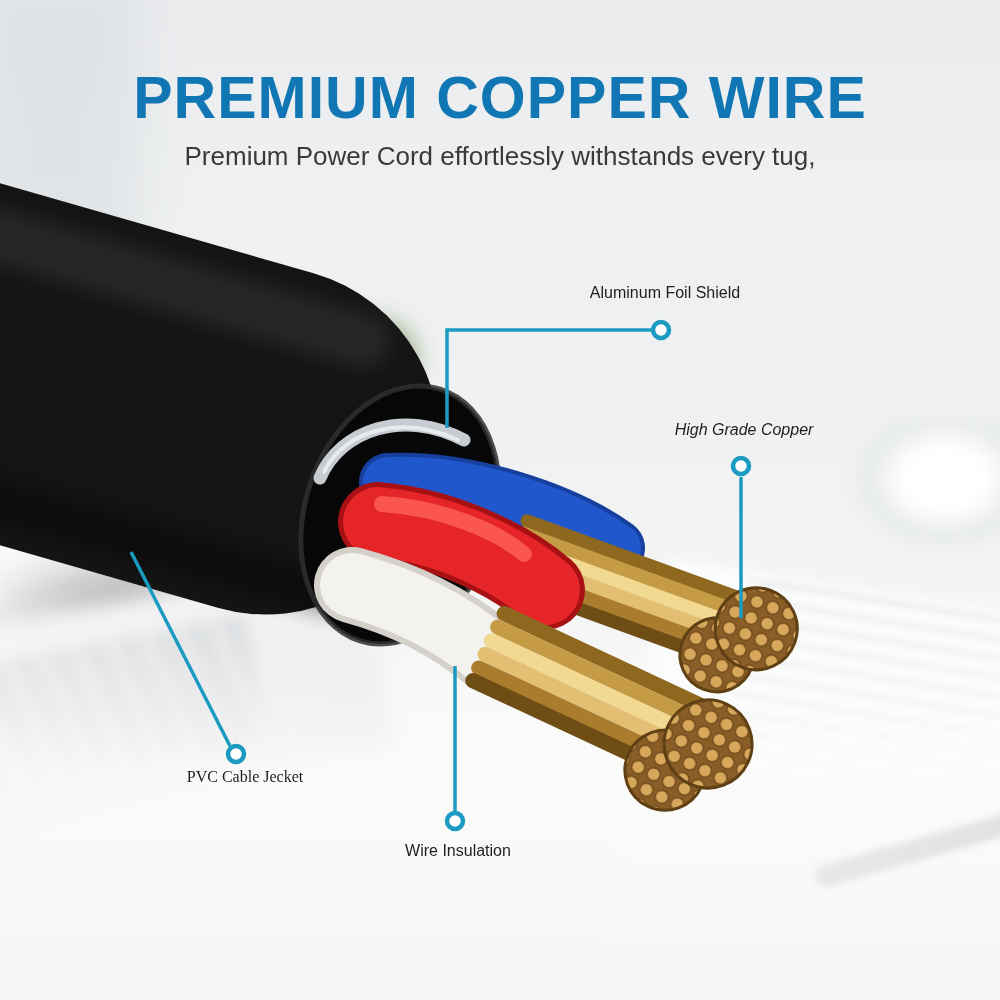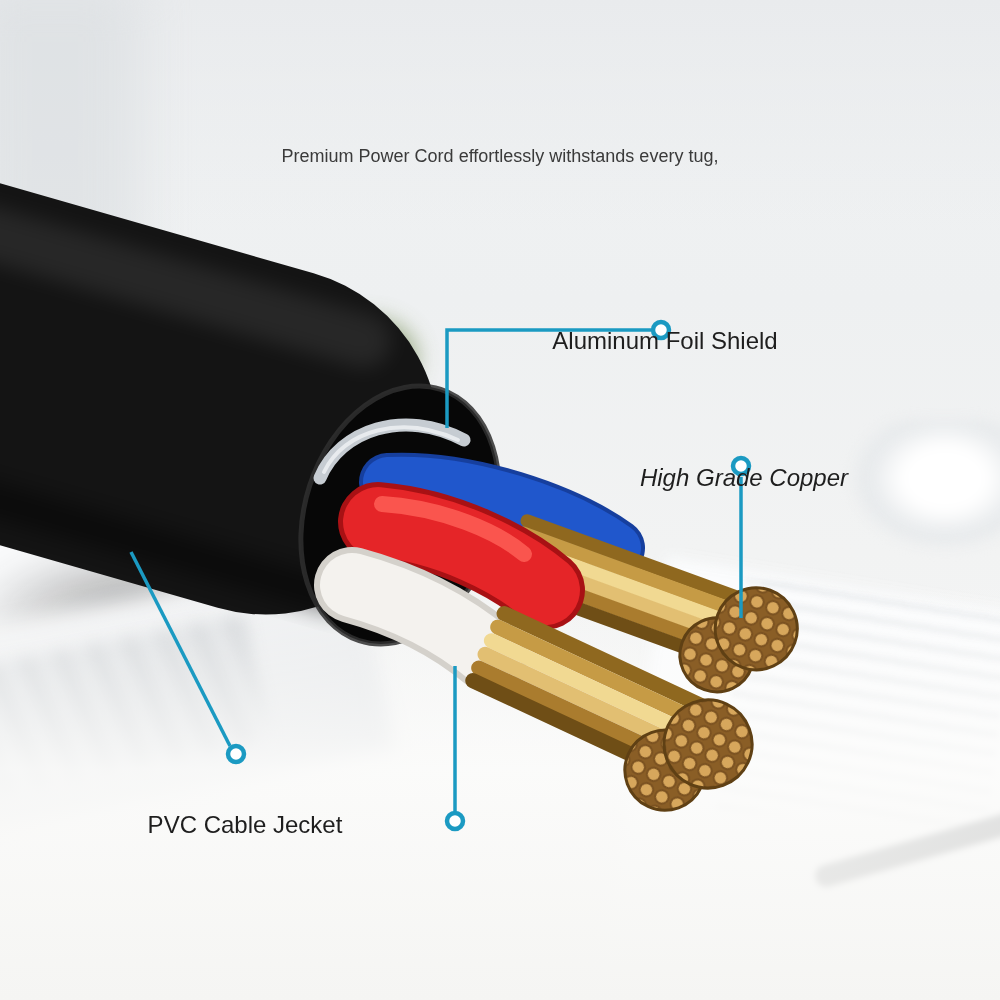--- a/index.html
+++ b/index.html
@@ -23,25 +23,25 @@
   .bg-cup{left:850px;top:420px;width:190px;height:130px;filter:blur(6px);
          background:radial-gradient(ellipse at 50% 45%,#ffffff 30%,#e6e9eb 58%,rgba(230,233,235,0) 72%);}
   .bg-pen{left:810px;top:828px;width:290px;height:22px;border-radius:12px;transform:rotate(-16deg);filter:blur(3px);
          background:linear-gradient(180deg,#31363b,#131619);}
   .bg-plant{left:322px;top:318px;width:95px;height:80px;border-radius:50%;background:#879c6c;opacity:.8;filter:blur(11px);}
   .bg-floor{left:0;bottom:0;width:1000px;height:420px;
          background:linear-gradient(180deg,rgba(252,252,252,0) 0%,rgba(252,252,251,.85) 45%,#f5f5f3 100%);}
   svg.scene{position:absolute;left:0;top:0;z-index:3;}
   .txt{position:absolute;z-index:4;white-space:nowrap;}
   .title{left:500px;top:64px;transform:translateX(-50%);font-size:59px;font-weight:bold;letter-spacing:1px;color:#1177b4;}
-  .subtitle{left:500px;top:140px;transform:translateX(-50%);font-size:18px;color:#3a3a3a;text-align:center;line-height:33px;}
-  .callout-label{font-size:24px;color:#1e1e1e;margin-top:43px;}
+  .subtitle{left:500px;top:140px;transform:translateX(-50%);font-size:26px;color:#3a3a3a;text-align:center;line-height:33px;}
+  .callout-label{font-size:16px;color:#1e1e1e;}
   .lbl-aluminum{left:665px;top:284px;transform:translateX(-50%);}
   .lbl-copper{left:744px;top:421px;transform:translateX(-50%);font-style:italic;}
-  .lbl-jacket{left:245px;top:768px;transform:translateX(-50%);}
+  .lbl-jacket{left:245px;top:768px;transform:translateX(-50%);font-family:Liberation Serif, serif;}
   .lbl-insulation{left:458px;top:842px;transform:translateX(-50%);}
 </style>
 </head>
 <body>
 
 <div class="stage">
 
   <div class="bg bg-top"></div>
   <div class="bg bg-left-frame"></div>
   <div class="bg bg-laptop-screen"></div>
@@ -137,20 +137,22 @@
       <path d="M 455,811 L 455,666"></path>
     </g>
     <g stroke="#1b9ac2" stroke-width="4.5" fill="#ffffff">
       <circle cx="661" cy="330" r="8"></circle>
       <circle cx="741" cy="466" r="8"></circle>
       <circle cx="236" cy="754" r="8"></circle>
       <circle cx="455" cy="821" r="8"></circle>
     </g>
   </svg>
 
+  <div class="txt title">PREMIUM COPPER WIRE</div>
   <div class="txt subtitle">
     <div>Premium Power Cord effortlessly withstands every tug,</div>
   </div>
   <div class="txt callout-label lbl-aluminum">Aluminum Foil Shield</div>
   <div class="txt callout-label lbl-copper">High Grade Copper</div>
   <div class="txt callout-label lbl-jacket">PVC Cable Jecket</div>
+  <div class="txt callout-label lbl-insulation">Wire Insulation</div>
 
 </div>
 
 </body></html>

